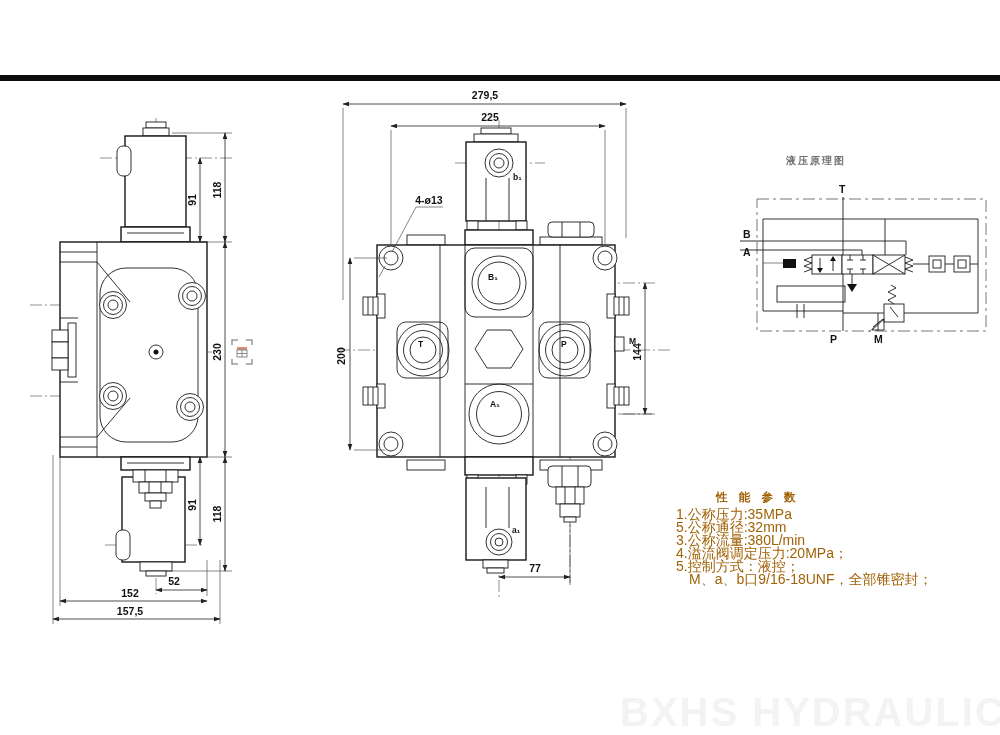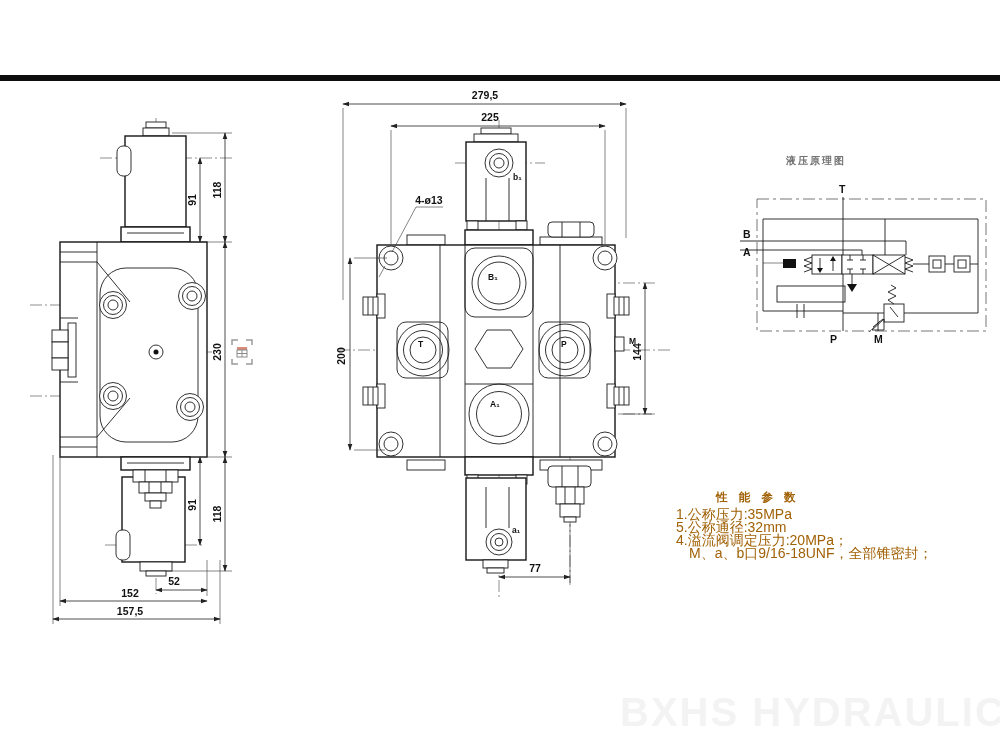--- a/index.html
+++ b/index.html
@@ -355,21 +355,23 @@
       <text class="stxt" x="874" y="343">M</text>
     </g>
   </svg>
 
   <div class="schem-title">液压原理图</div>
 
   <div class="params">
     <div class="p-title">性 能 参 数</div>
     <div class="p-line">1.公称压力:35MPa</div>
     <div class="p-line">5.公称通径:32mm</div>
+    <div class="p-line">3.公称流量:380L/min</div>
     <div class="p-line">4.溢流阀调定压力:20MPa；</div>
+    <div class="p-line">5.控制方式：液控；</div>
     <div class="p-line indent">M、a、b口9/16-18UNF，全部锥密封；</div>
   </div>
 
   <svg class="img-icon" viewBox="0 0 24 28">
     <path d="M2,7 V2 H8" fill="none" stroke="#9a9a9a" stroke-width="1.5"></path>
     <path d="M16,2 H22 V7" fill="none" stroke="#9a9a9a" stroke-width="1.5"></path>
     <path d="M22,21 V26 H16" fill="none" stroke="#9a9a9a" stroke-width="1.5"></path>
     <path d="M8,26 H2 V21" fill="none" stroke="#9a9a9a" stroke-width="1.5"></path>
     <rect x="7" y="9" width="10" height="3" fill="#d98c79"></rect>
     <rect x="7" y="12" width="10" height="7" fill="none" stroke="#8a8a8a" stroke-width="1"></rect>

